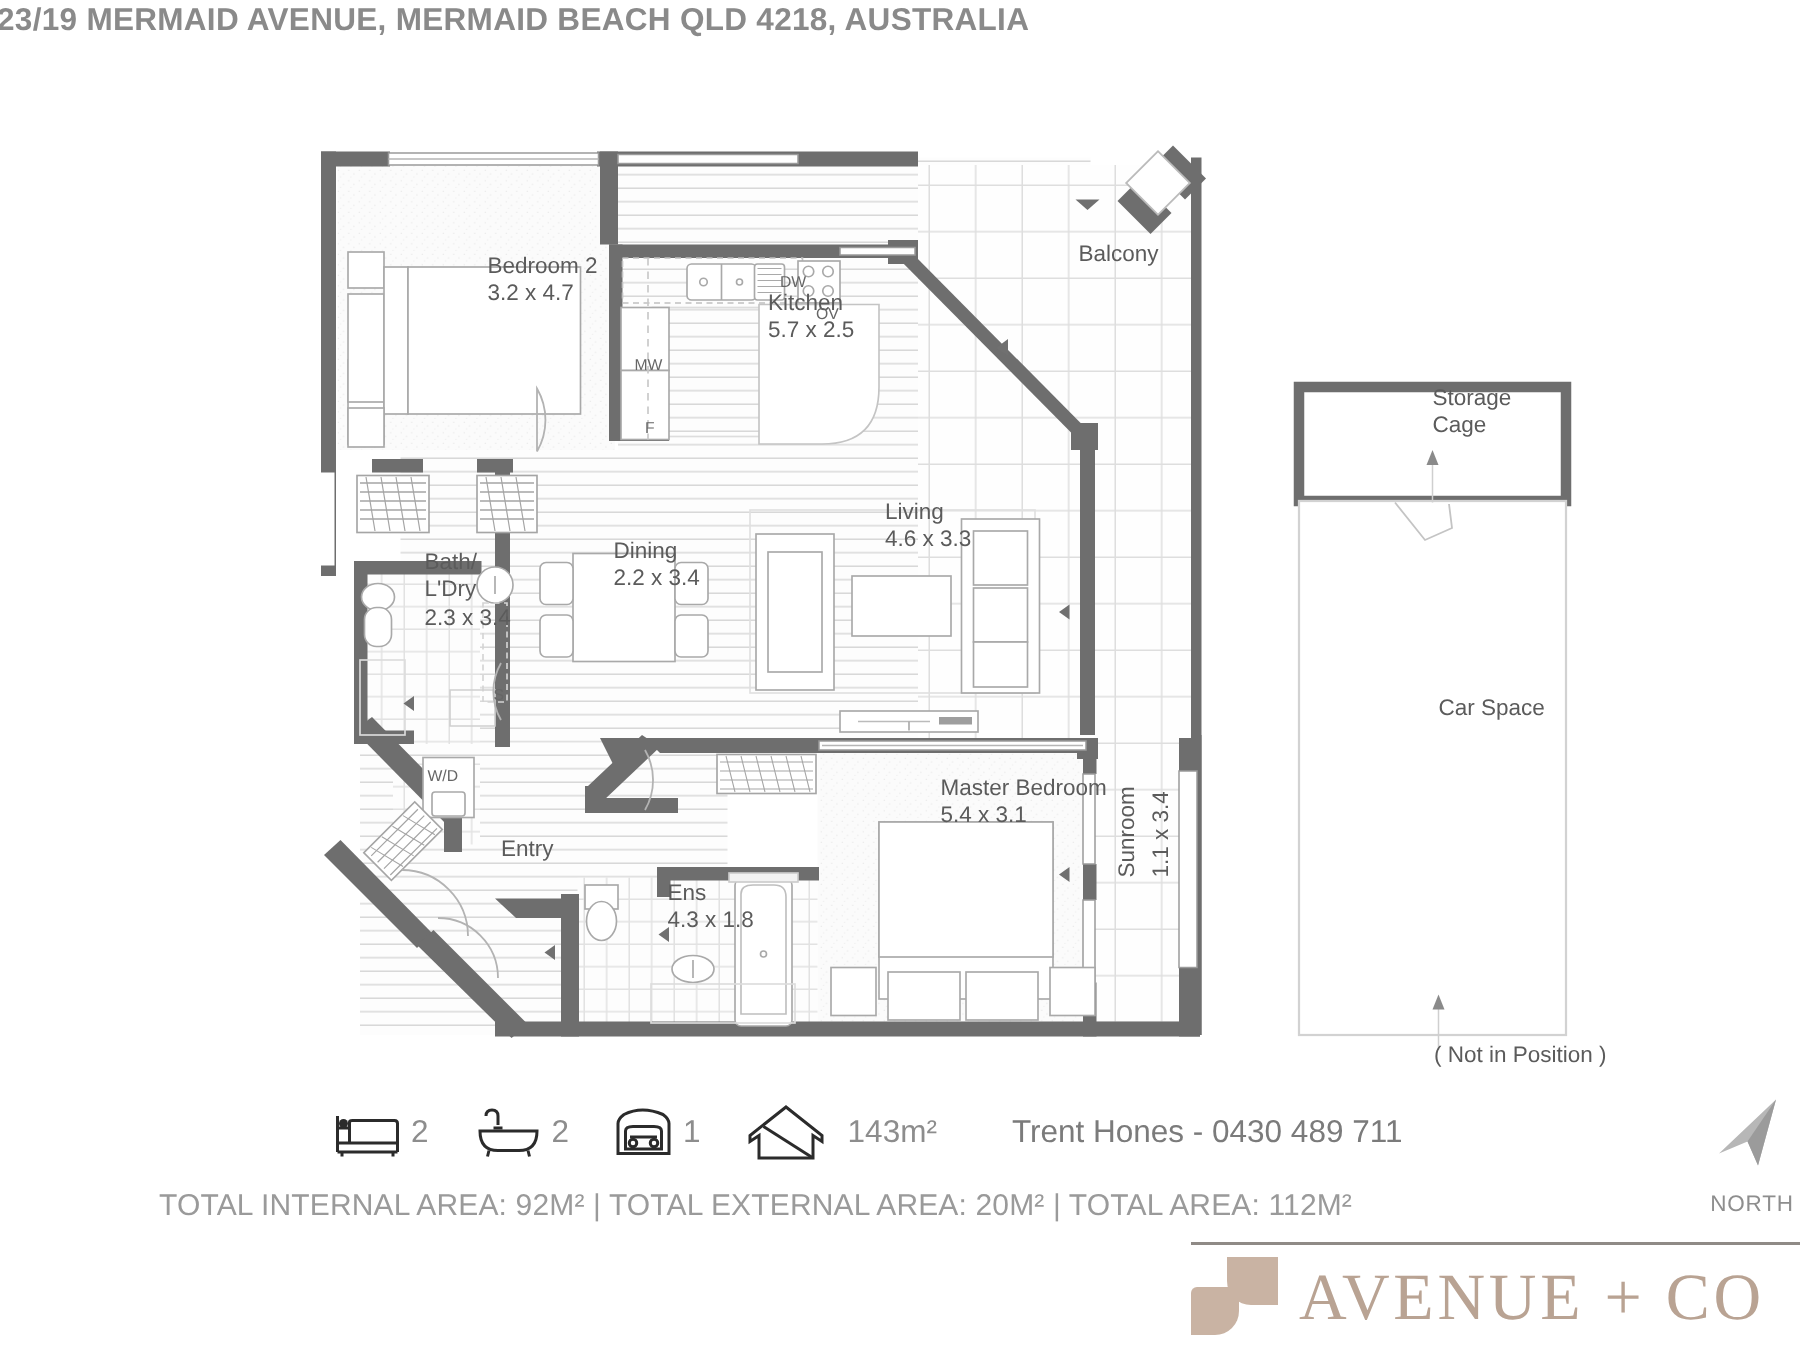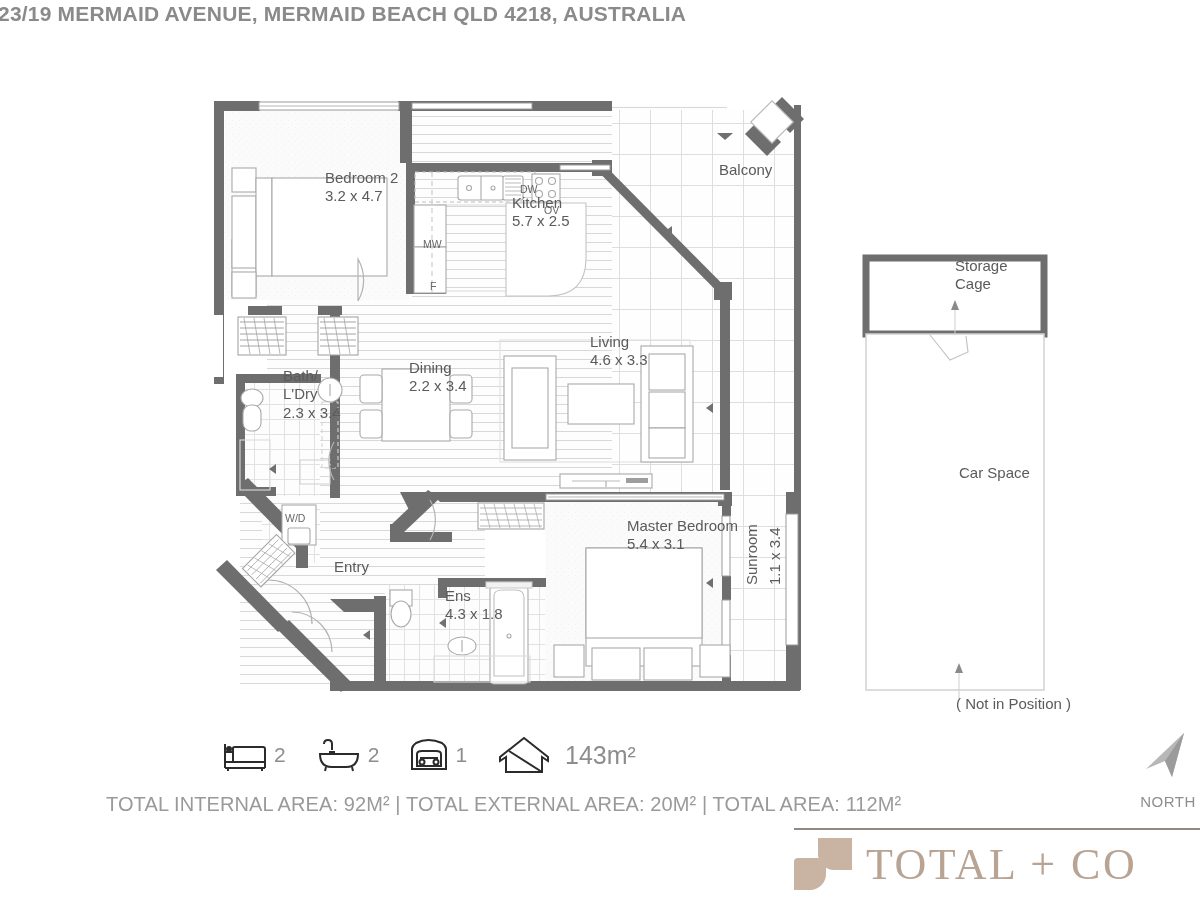--- a/index.html
+++ b/index.html
@@ -36,21 +36,21 @@
 
   
   #iconbar {
     position:absolute; left:222px; top:735px;
     display:flex; align-items:center; gap:0px;
   }
   .ic-grp { display:flex; align-items:center; margin-right:30px; }
   .ic-grp svg { display:block; }
   .ic-num { font-size:21px; color:#8d8d8d; margin-left:6px; font-weight:400; }
   #areaicon { margin-right:14px; }
-  #areaval { font-size:25px; color:#8d8d8d; margin-right:50px; }
+  #areaval { font-size:21px; color:#8d8d8d; margin-right:50px; }
   #agent { font-size:21px; color:#7b7b7b; white-space:nowrap; }
 
   #areas {
     position:absolute; left:106px; top:793px;
     font-size:20px; color:#9a9a9a; letter-spacing:.1px; white-space:nowrap;
   }
 
   
   #north { position:absolute; left:1128px; top:729px; text-align:center; width:80px; }
   #north .cap { font-size:15px; color:#8e8e8e; letter-spacing:.5px; margin-top:2px; }
@@ -497,32 +497,33 @@
   <div class="ic-grp" id="areaicon">
     <svg width="54" height="40" viewBox="0 0 54 40">
       <g fill="none" stroke="#2b2b2b" stroke-width="2">
         <path d="M27,3 L51,22 L51,26 L45,22 L45,37 L9,37 L9,22 L3,26 L3,22 Z"></path>
         <path d="M12,16 L45,37"></path>
       </g>
     </svg>
   </div>
   <span id="areaval">143m²</span>
 
+  <span id="agent">Trent Hones - 0430 489 711</span>
 </div>
 
 <div id="areas">TOTAL INTERNAL AREA: 92M²  |  TOTAL EXTERNAL AREA: 20M²  | TOTAL AREA: 112M²</div>
 
 <div id="north">
   <svg width="60" height="58" viewBox="0 0 60 58">
     <polygon points="46,4 34,48 27,32 8,40" fill="#b7b7b7"></polygon>
     <polygon points="46,4 27,32 34,48" fill="#9b9b9b"></polygon>
   </svg>
   <div class="cap">NORTH</div>
 </div>
 
 <div id="rule"></div>
 <div id="logo">
   <div class="mark">
     <div class="sq1"></div>
     <div class="sq2"></div>
   </div>
-  <div class="word">TOTAL + CO</div>
+  <div class="word">AVENUE + CO</div>
 </div>
 
 </body></html>

